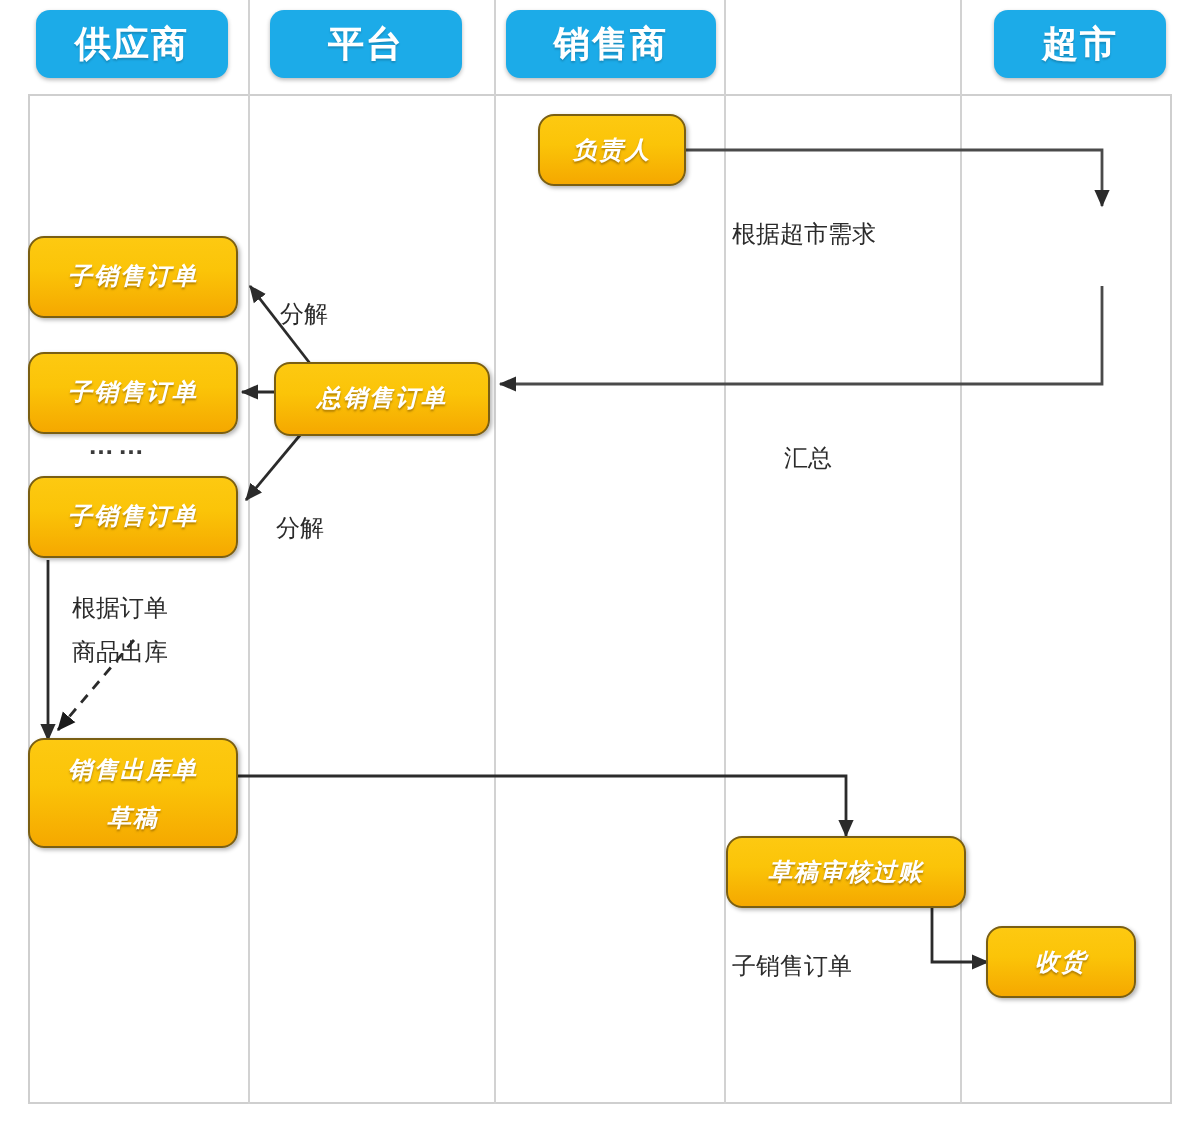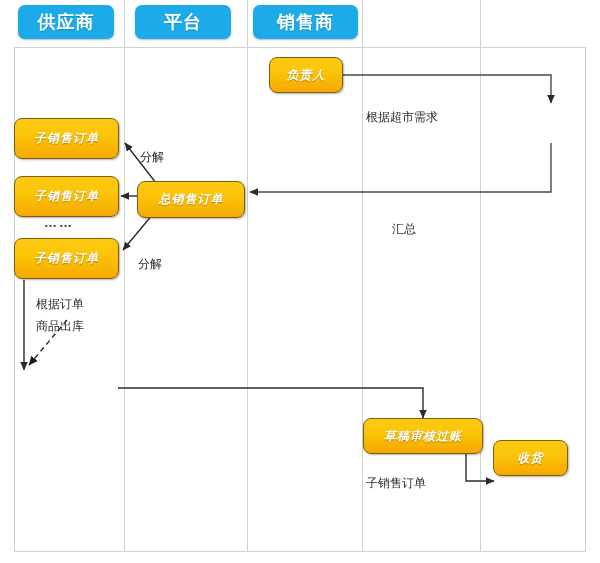--- a/index.html
+++ b/index.html
@@ -97,20 +97,21 @@
   }
 </style>
 </head>
 <body>
 
 <div id="canvas">
 
   <div class="lane-tab" style="left:18px;  width:96px;">供应商</div>
   <div class="lane-tab" style="left:135px; width:96px;">平台</div>
   <div class="lane-tab" style="left:253px; width:105px;">销售商</div>
+  <div class="lane-tab" style="left:497px; width:86px;">超市</div>
 
   <div class="frame-line" style="left:14px;  top:47px; width:572px; height:1px;"></div>
   <div class="frame-line" style="left:14px;  top:47px; width:1px; height:505px;"></div>
   <div class="frame-line" style="left:585px; top:47px; width:1px; height:505px;"></div>
   <div class="frame-line" style="left:14px;  top:551px; width:572px; height:1px;"></div>
 
   <div class="lane-divider" style="left:124px; height:552px;"></div>
   <div class="lane-divider" style="left:247px; height:552px;"></div>
   <div class="lane-divider" style="left:362px; height:552px;"></div>
   <div class="lane-divider" style="left:480px; height:552px;"></div>
@@ -148,24 +149,28 @@
 
 
   <div class="node" style="left:14px;  top:118px; width:105px; height:41px;">子销售订单</div>
 
   <div class="node" style="left:14px;  top:176px; width:105px; height:41px;">子销售订单</div>
 
   <div class="node" style="left:137px; top:181px; width:108px; height:37px;">总销售订单</div>
 
   <div class="node" style="left:14px;  top:238px; width:105px; height:41px;">子销售订单</div>
 
+  <div class="node two-line" style="left:14px; top:369px; width:105px; height:55px;">
+    <span>销售出库单</span>
+    <span>草稿</span>
+  </div>
 
   <div class="node" style="left:363px; top:418px; width:120px; height:36px;">草稿审核过账</div>
 
-  <div class="node" style="left:493px; top:440px; width:75px; height:36px;">收货</div>
+  <div class="node" style="left:493px; top:463px; width:75px; height:36px;">收货</div>
 
   <div class="edge-label" style="left:140px; top:136px;">分解</div>
 
   <div class="ellipsis-label" style="left:44px; top:215px;">……</div>
 
   <div class="edge-label" style="left:138px; top:243px;">分解</div>
 
   <div class="edge-label" style="left:366px; top:96px;">根据超市需求</div>
 
   <div class="edge-label" style="left:392px; top:208px;">汇总</div>

